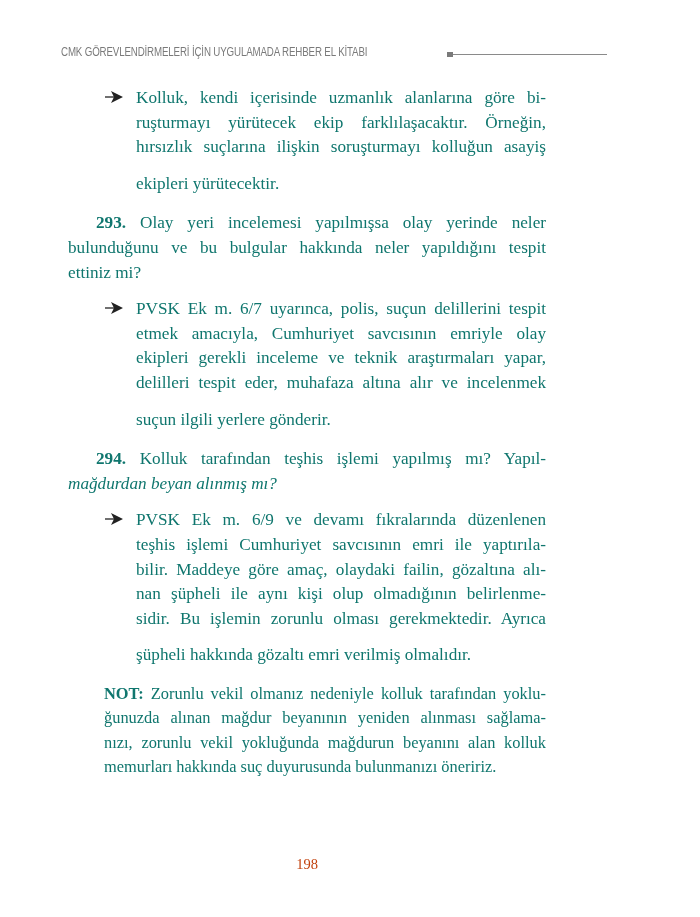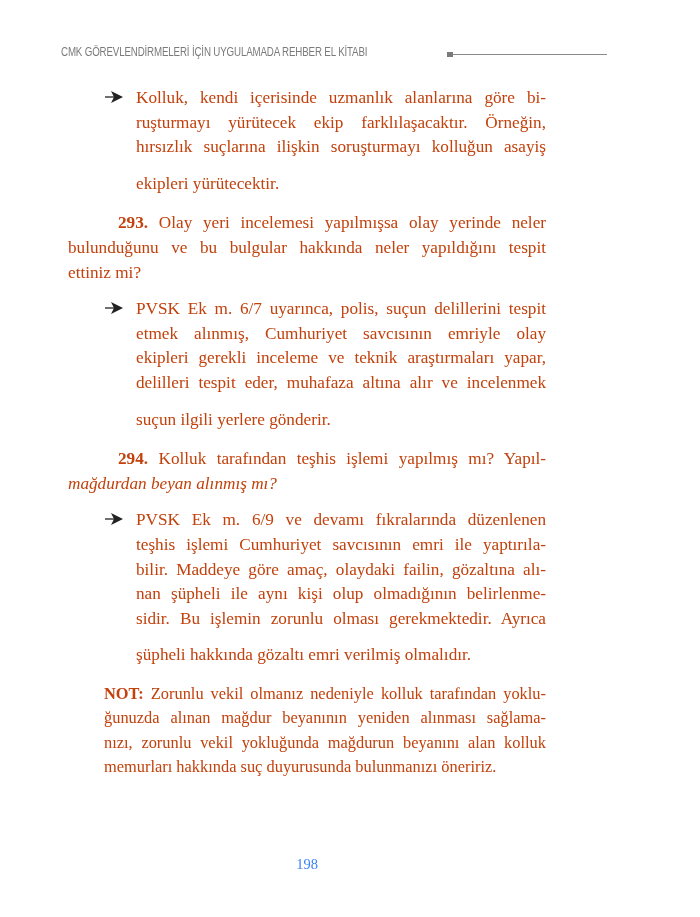--- a/index.html
+++ b/index.html
@@ -11,38 +11,38 @@
   .header-title {
     font-family: "Liberation Sans", sans-serif; font-size: 12.5px; color: #7a7a7a;
     letter-spacing: -0.2px; white-space: nowrap; transform: scaleX(0.78); transform-origin: left center;
     display: inline-block; width: 405px;
   }
   .header-square { position: absolute; left: 386px; top: 7px; width: 6px; height: 5px; background: #7a7a7a; }
   .header-line { position: absolute; left: 392px; top: 9px; width: 154px; height: 1px; background: #8a8a8a; }
 
   .content {
     position: absolute; left: 104px; top: 86px; width: 442px;
-    font-family: "Liberation Serif", serif; font-size: 17.2px; line-height: 24.6px; color: #c2410c;
+    font-family: "Liberation Serif", serif; font-size: 17.2px; line-height: 24.6px; color: #0f766e;
   }
   .bullet { position: relative; padding-left: 32px; text-align: justify; }
   .bullet .arrow { position: absolute; left: 0; top: 1px; width: 22px; height: 20px; }
   .bullet .line { display: block; text-align: justify; text-align-last: justify; }
   .bullet .line.last { text-align-last: left; margin-top: 12px; }
   .q { margin-top: 15px; margin-bottom: 12px; }
   .q .line { display: block; text-align: justify; text-align-last: justify; }
   .q .line.first { text-indent: 0; margin-left: 0; }
   .q .line.last { text-align-last: left; }
-  .q-num { font-weight: bold; margin-left: 22px; }
+  .q-num { font-weight: bold; }
   .note { margin-top: 14px; font-size: 16.4px; line-height: 24.4px; }
   .note .line { display: block; text-align: justify; text-align-last: justify; }
   .note .line.last { text-align-last: left; }
   .note-label { font-weight: bold; }
   .page-number {
     position: absolute; left: 0; width: 614px; top: 856px; text-align: center;
-    font-family: "Liberation Serif", serif; font-size: 14.5px; color: #3b82f6;
+    font-family: "Liberation Serif", serif; font-size: 14.5px; color: #c2410c;
   }
 </style>
 </head>
 <body>
 
 <div class="header">
   <span class="header-title">CMK GÖREVLENDİRMELERİ İÇİN UYGULAMADA REHBER EL KİTABI</span>
   <span class="header-square"></span>
   <span class="header-line"></span>
 </div>
@@ -68,21 +68,21 @@
     <span class="line" style="margin-left:-28px;">bulunduğunu ve bu bulgular hakkında neler yapıldığını tespit</span>
     <span class="line last" style="margin-left:-28px;">ettiniz mi?</span>
   </div>
 
   <div class="bullet">
     <svg class="arrow" viewBox="0 0 22 20">
       <line x1="1" y1="10" x2="15" y2="10" stroke="#333" stroke-width="1.4"></line>
       <path d="M7 4 L19 10 L7 16 L10 10 Z" fill="#222"></path>
     </svg>
     <span class="line">PVSK Ek m. 6/7 uyarınca, polis, suçun delillerini tespit</span>
-    <span class="line">etmek alınmış, Cumhuriyet savcısının emriyle olay</span>
+    <span class="line">etmek amacıyla, Cumhuriyet savcısının emriyle olay</span>
     <span class="line">ekipleri gerekli inceleme ve teknik araştırmaları yapar,</span>
     <span class="line">delilleri tespit eder, muhafaza altına alır ve incelenmek</span>
     <span class="line last">suçun ilgili yerlere gönderir.</span>
   </div>
 
   <div class="q" style="margin-left:-8px; width:450px;">
     <span class="line first">
       <span class="q-num">294.</span>
       <span>Kolluk tarafından teşhis işlemi yapılmış mı? Yapıl-</span>
     </span>

